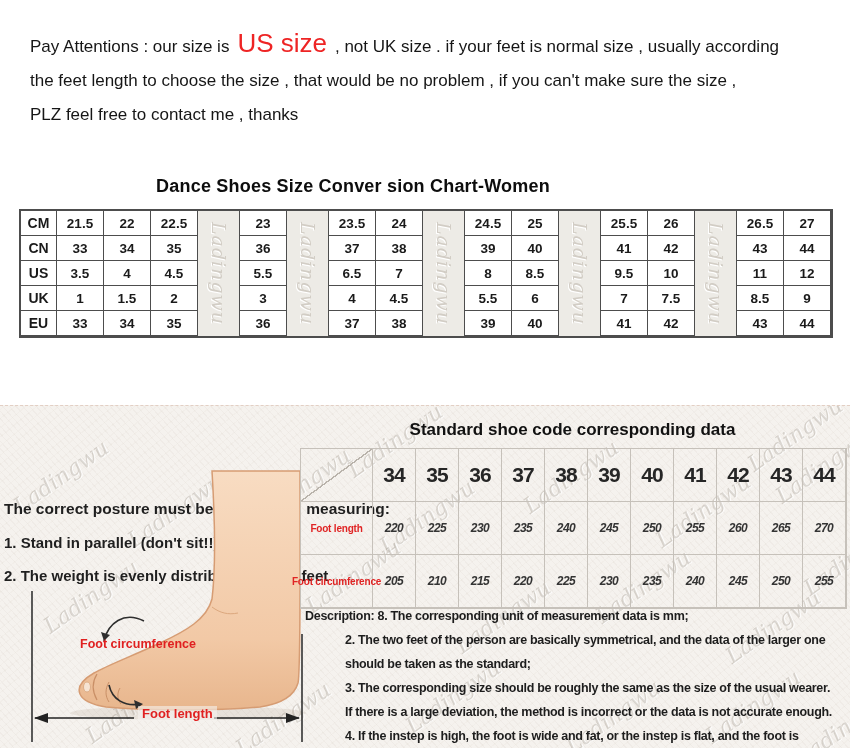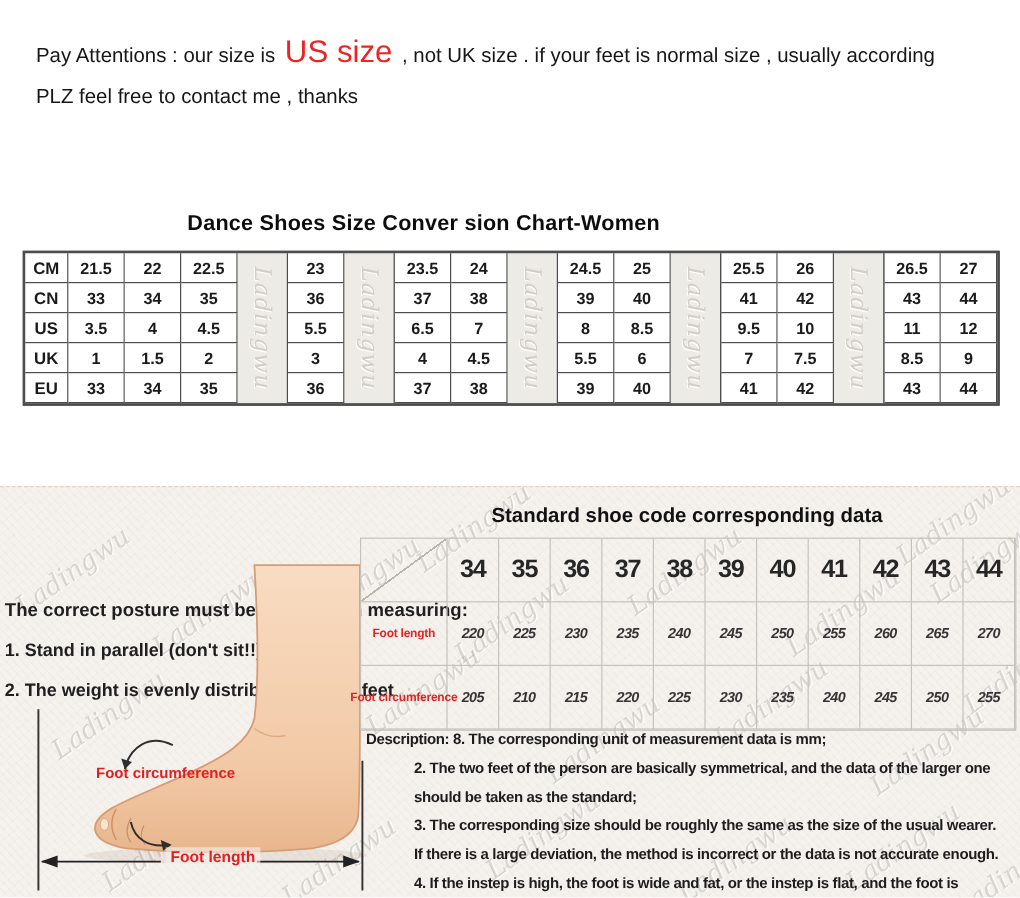--- a/index.html
+++ b/index.html
@@ -67,20 +67,21 @@
   .foot-svg { position:absolute; left:8px; top:55px; }
   .circ-label { position:absolute; left:80px; top:231px; font-size:12.5px; font-weight:700; color:#e02020; z-index:3; }
   .len-label { position:absolute; left:138px; top:300px; font-size:13px; font-weight:700; color:#e02020; z-index:3;
     padding:0 4px; background:rgba(245,242,238,0.6); }
 </style>
 </head>
 <body>
 
 <div class="notice">
   <div><span>Pay Attentions : our size is</span><span class="hl">US size</span><span>, not UK size . if your feet is normal size , usually according</span></div>
+  <div>the feet length to choose the size , that would be no problem , if you can't make sure the size ,</div>
   <div>PLZ feel free to contact me , thanks</div>
 </div>
 
 <div class="chart-title">Dance Shoes Size Conver sion Chart-Women</div>
 <div class="conv-table" id="conv-table" style="grid-template-columns: 36px 47px 47px 47px 42px 47px 42px 47px 47px 42px 47px 47px 42px 47px 47px 42px 47px 47px;">
     <div class="conv-cell conv-label" style="grid-area: 1 / 1;">CM</div>
     <div class="conv-cell" style="grid-area: 1 / 2;">21.5</div>
     <div class="conv-cell" style="grid-area: 1 / 3;">22</div>
     <div class="conv-cell" style="grid-area: 1 / 4;">22.5</div>
     <div class="conv-cell" style="grid-area: 1 / 6;">23</div>

